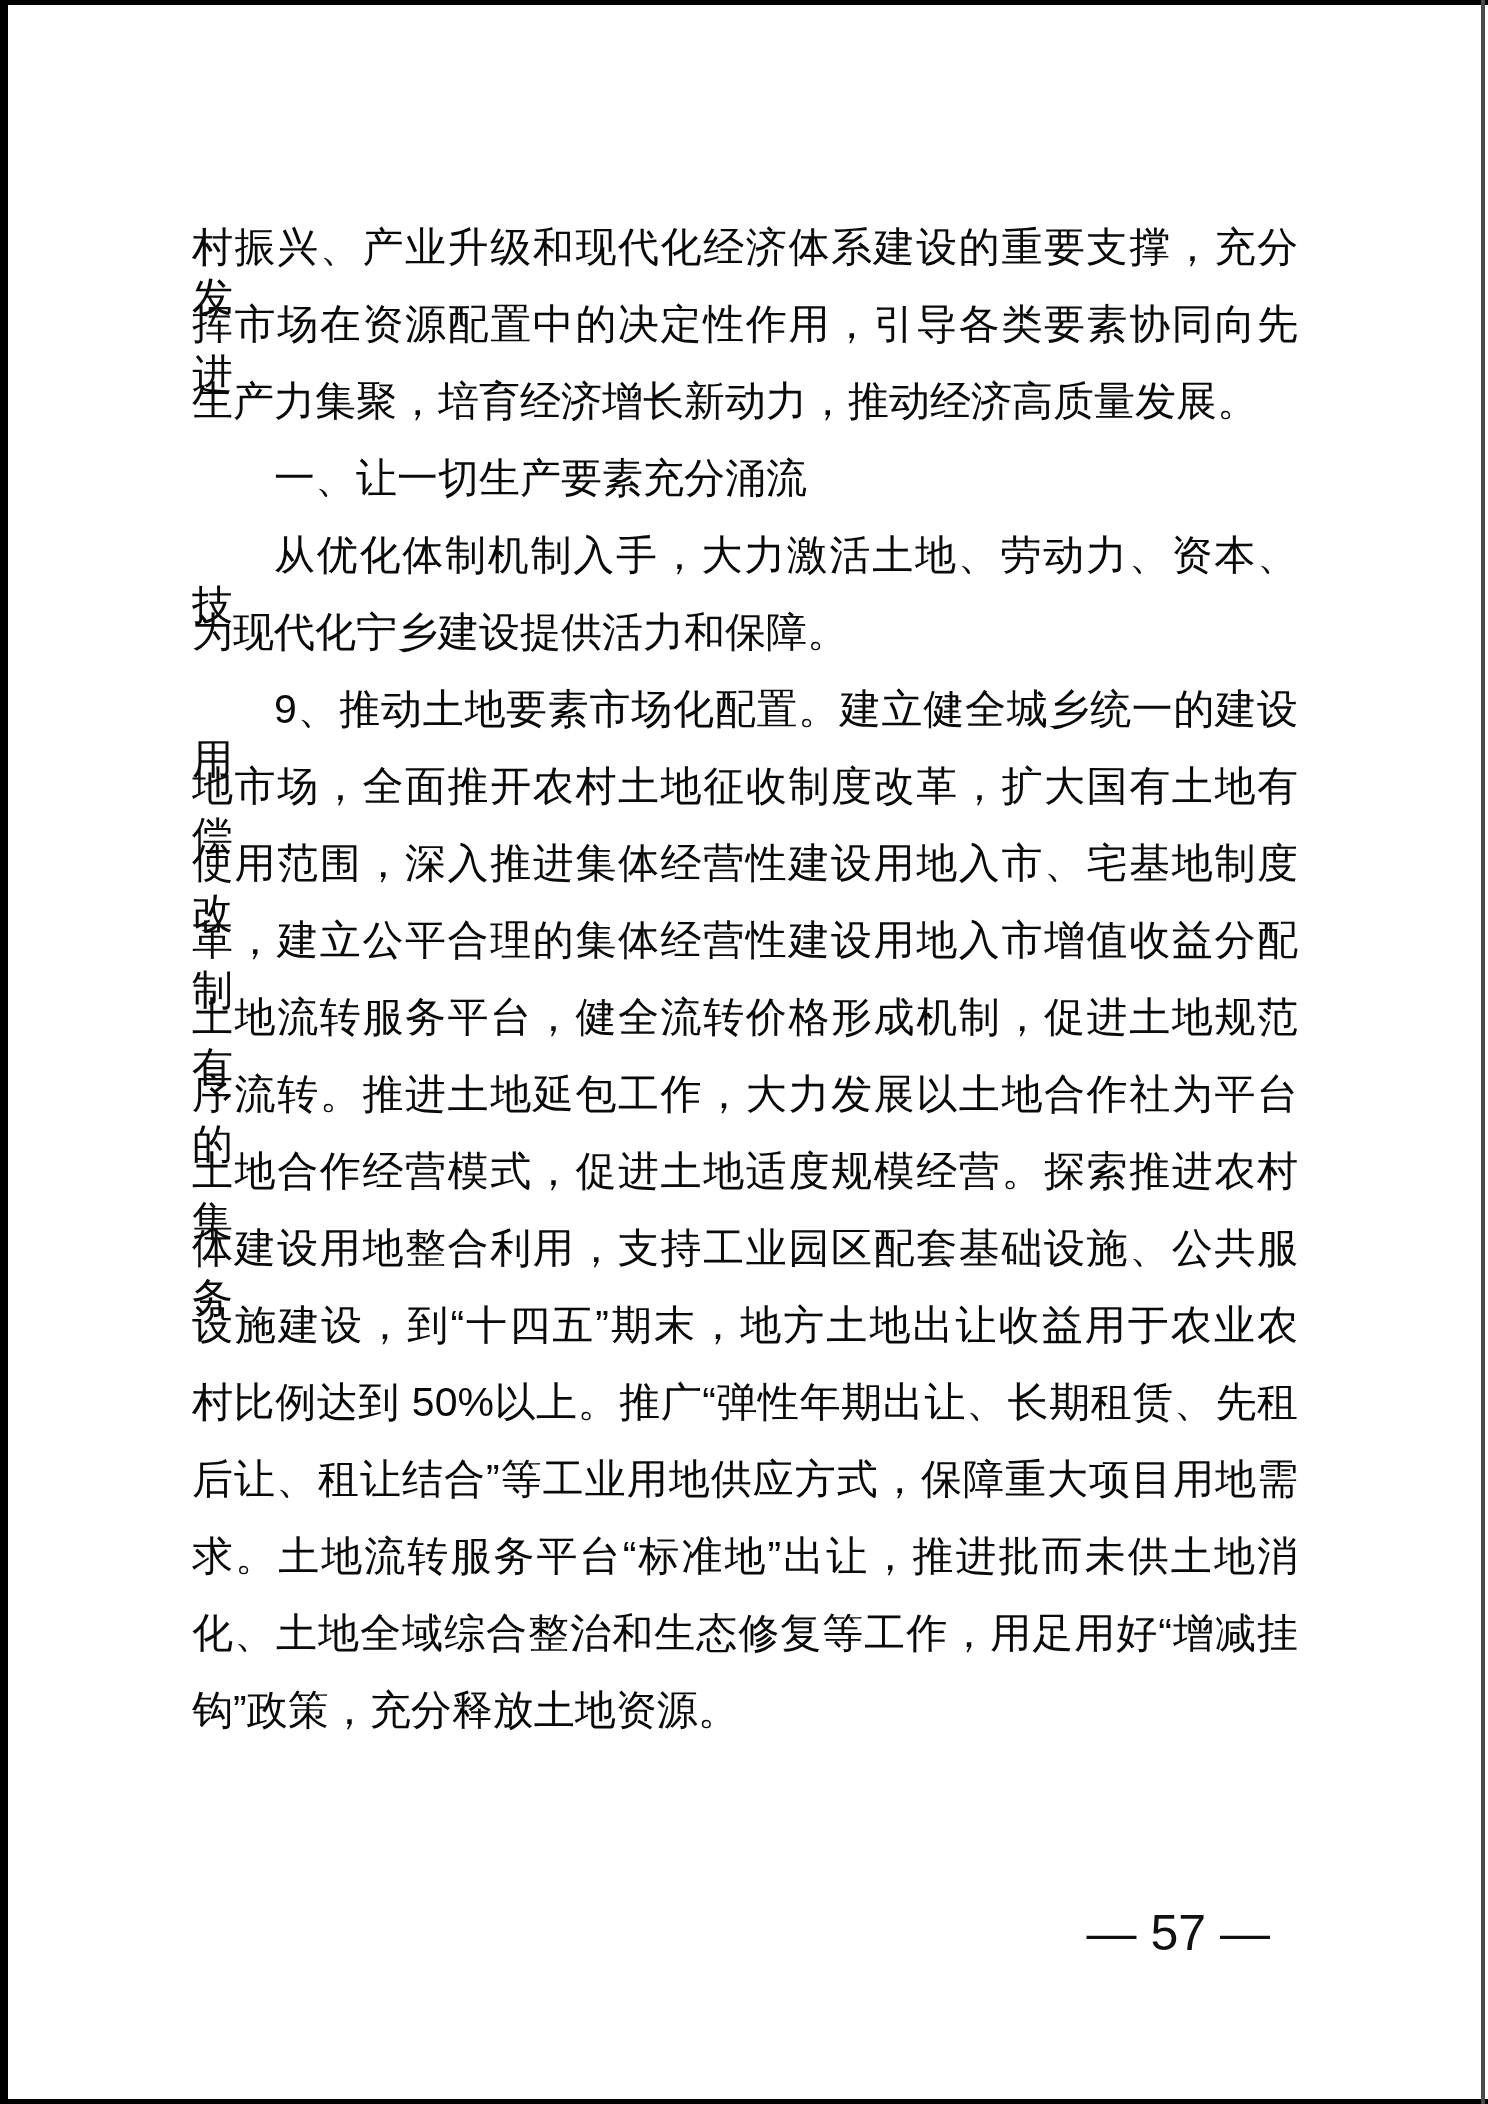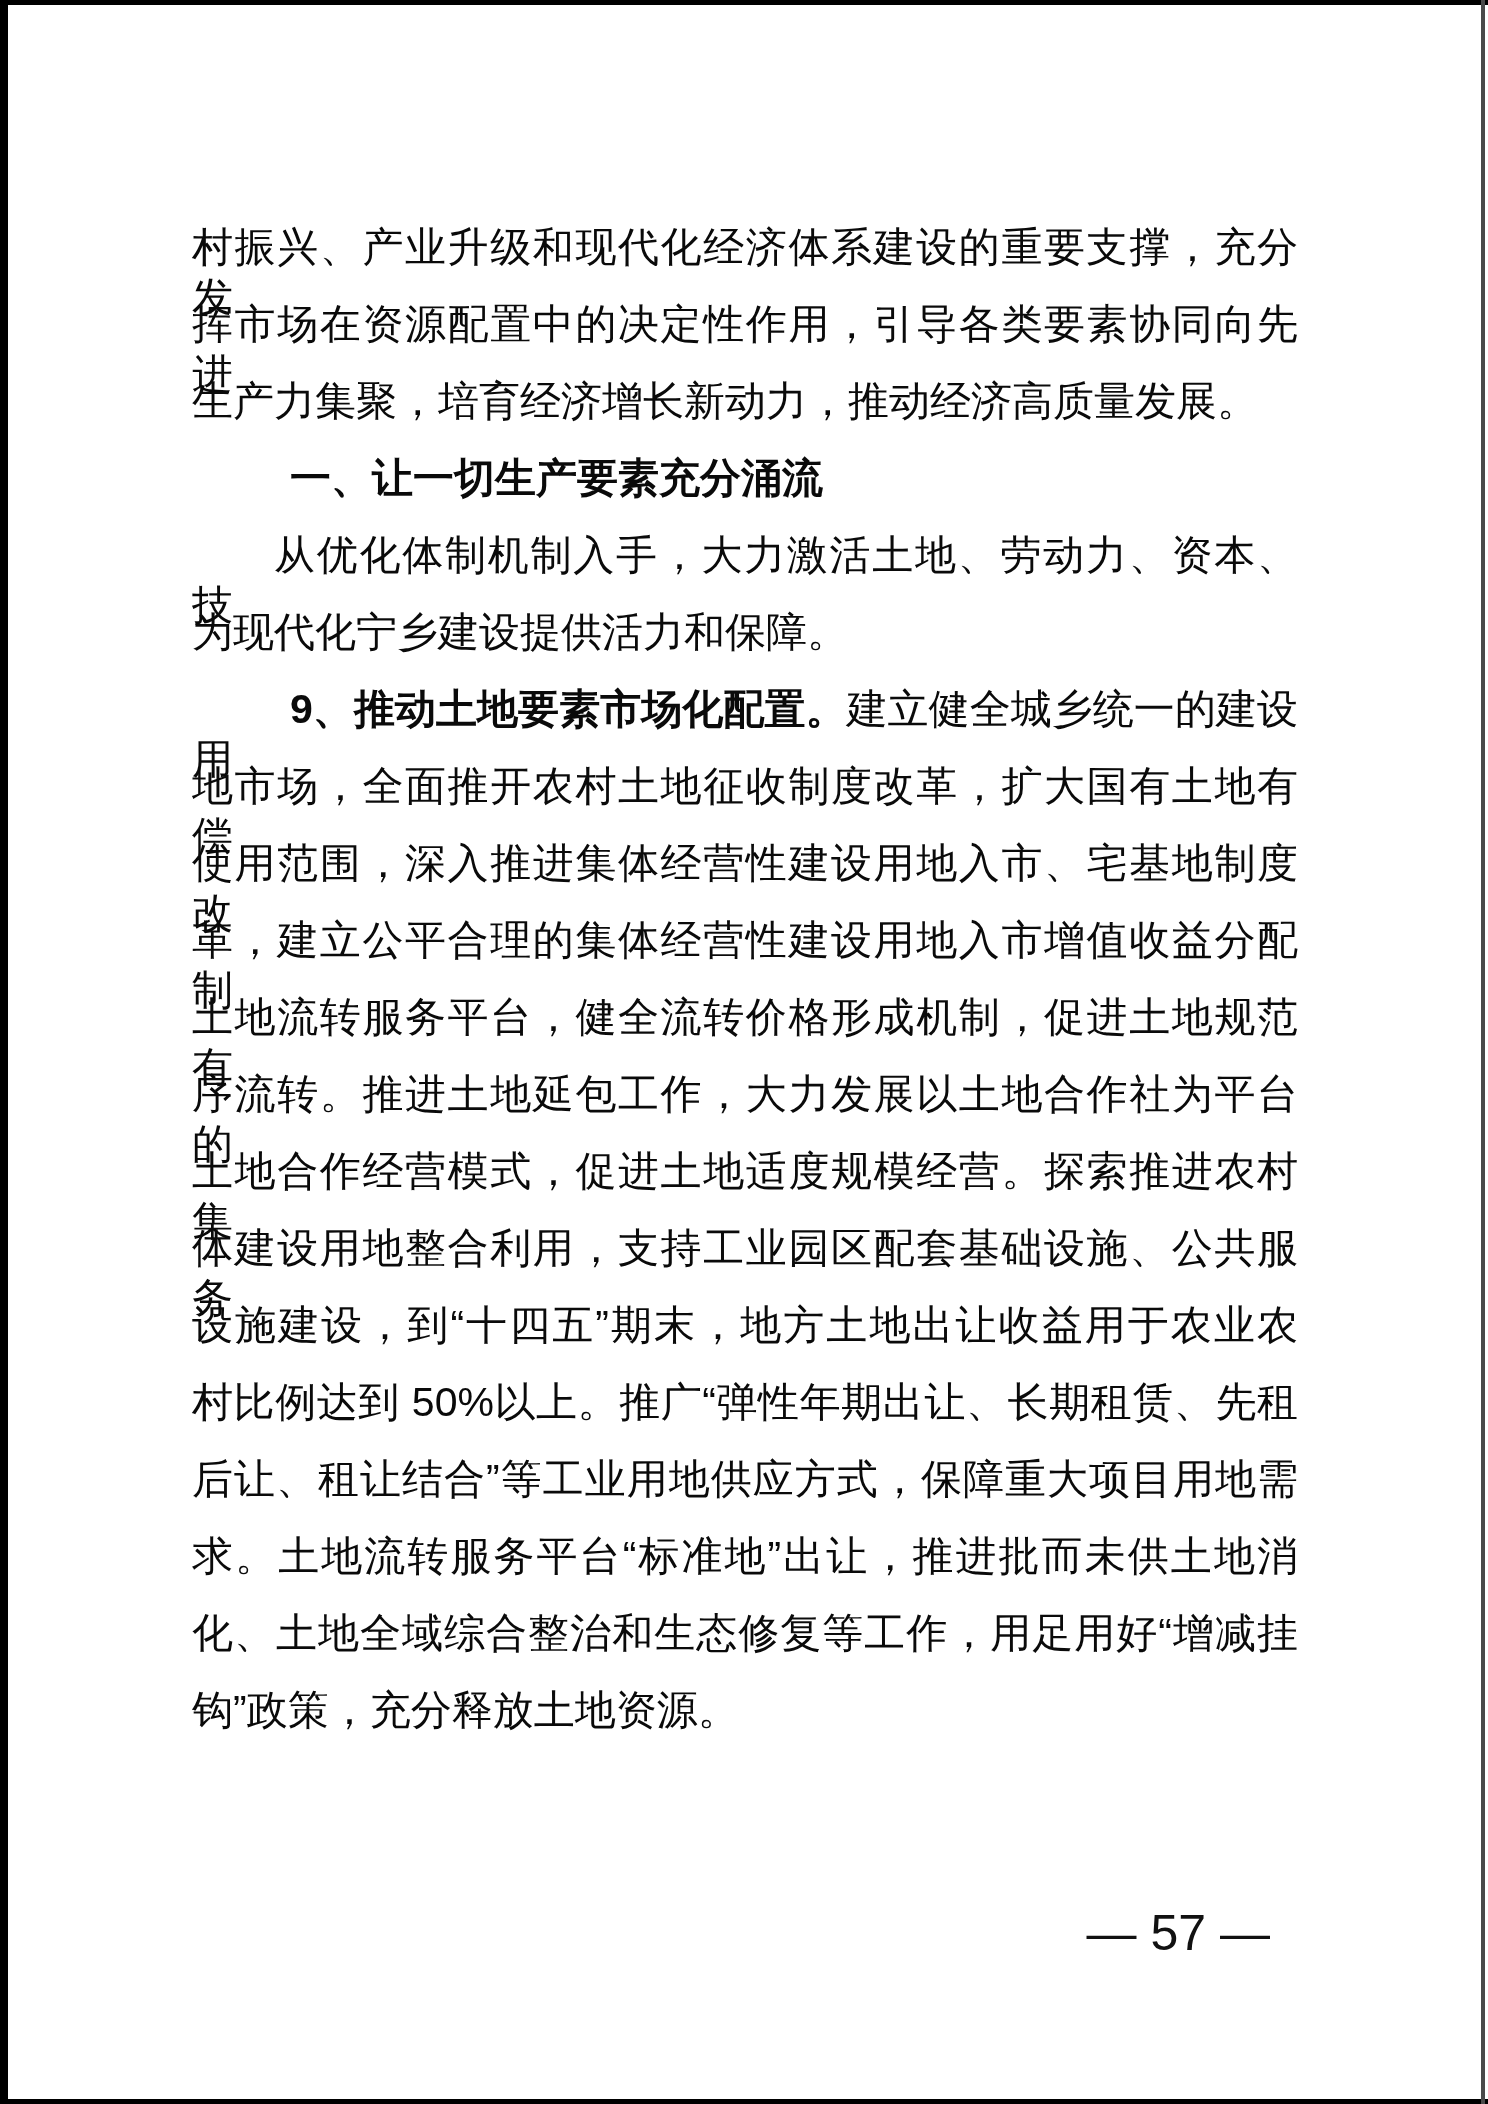--- a/index.html
+++ b/index.html
@@ -37,21 +37,21 @@
     text-align: left;
     color: #0a0a0a;
   }
   .line.justify {
     white-space: normal;
     text-align: justify;
     text-align-last: justify;
     text-justify: inter-character;
   }
   .line.indent { text-indent: 82px; }
-  .line .seg-bold { font-weight: bold; margin-left: 16px; }
+  .line .seg-bold { font-weight: normal; }
   .line.heading { font-weight: bold; }
 
   .page-number {
     position: absolute;
     left: 192px;
     top: 1903px;
     width: 1106px;
     text-align: right;
     padding-right: 28px;
     box-sizing: border-box;

